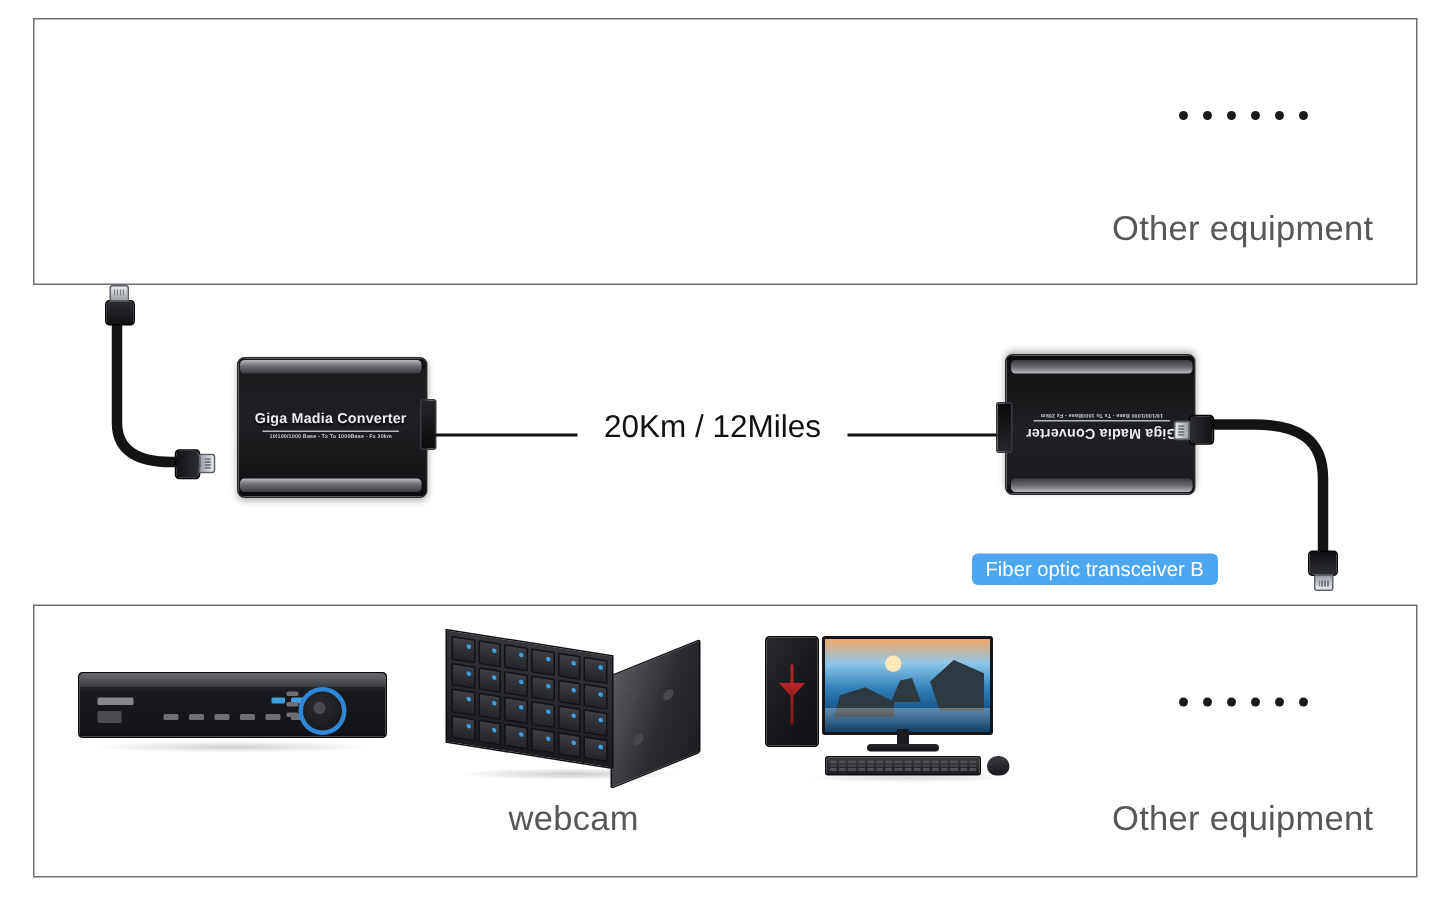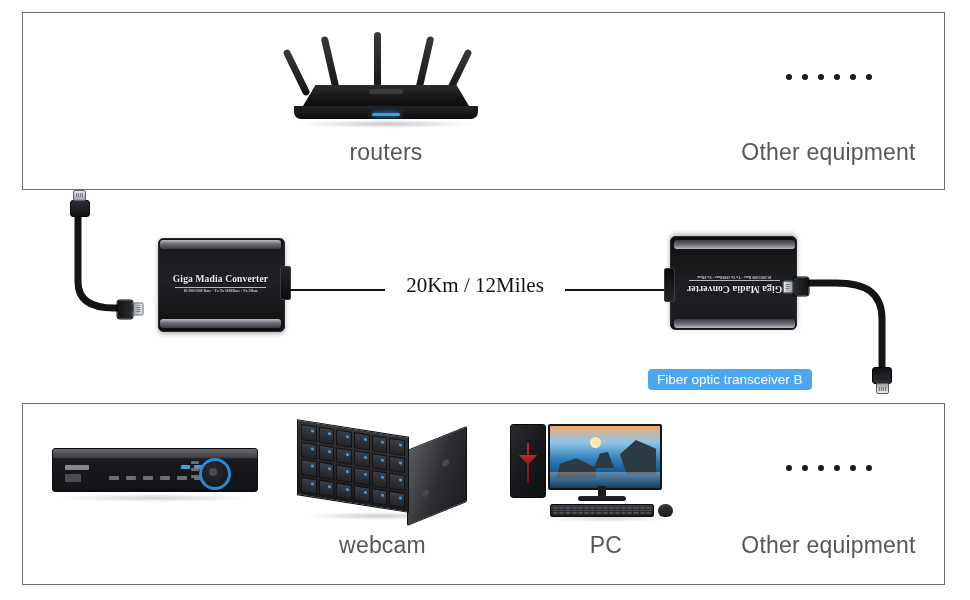--- a/index.html
+++ b/index.html
@@ -257,21 +257,21 @@
   .pc .mouse{
     position:absolute;left:152px;top:90px;width:15px;height:13px;border-radius:7px 7px 6px 6px;
     background:linear-gradient(180deg,#3a3b40,#17181b);
   }
   .pc .shadow{
     position:absolute;left:30px;bottom:0px;width:140px;height:7px;border-radius:50%;
     background:radial-gradient(ellipse,rgba(0,0,0,.15),rgba(0,0,0,0) 70%);
   }
 
   
-  #mid{position:absolute;left:0;top:190px;width:818px;height:213px;font-family:Liberation Serif, serif;}
+  #mid{position:absolute;left:0;top:190px;width:818px;height:213px;}
 
   .conv{
     position:absolute;width:125px;height:92px;
   }
   .conv .shell{
     position:absolute;left:0;top:0;width:125px;height:92px;border-radius:5px;
     background:linear-gradient(180deg,#101012 0%,#1b1b1e 10%,#1f2023 45%,#151517 82%,#0c0c0e 100%);
     border:1px solid #2c2c30;
     box-shadow:0 2px 5px rgba(0,0,0,.3);
   }
@@ -346,36 +346,20 @@
   #badge-b{left:648px;top:369px;}
 </style>
 </head>
 <body>
 
 <div class="stage">
 
   <div class="panel" id="panel-top">
 
 
-    <div class="cell" style="left:248px;width:230px;">
-      <div class="art">
-        <div class="router">
-          <div class="shadow"></div>
-          <div class="ant a1"></div>
-            <div class="ant a2"></div>
-            <div class="ant a3"></div>
-          <div class="ant a4"></div>
-            <div class="ant a5"></div>
-          <div class="top"></div>
-          <div class="base"></div>
-          <div class="led"></div>
-        </div>
-      </div>
-      <div class="cap">routers</div>
-    </div>
 
 
     <div class="cell" style="left:690px;width:231px;">
       <div class="art">
         <div class="dots">
             <i></i>
             <i></i>
             <i></i>
             <i></i>
             <i></i>
@@ -577,21 +561,20 @@
               <b></b>
               <b></b>
               <b></b>
               <b></b>
               <b></b>
               <b></b>
           </div>
           <div class="mouse"></div>
         </div>
       </div>
-      <div class="cap">PC</div>
     </div>
 
     <div class="cell" style="left:690px;width:231px;">
       <div class="art">
         <div class="dots">
             <i></i>
             <i></i>
             <i></i>
             <i></i>
             <i></i>

